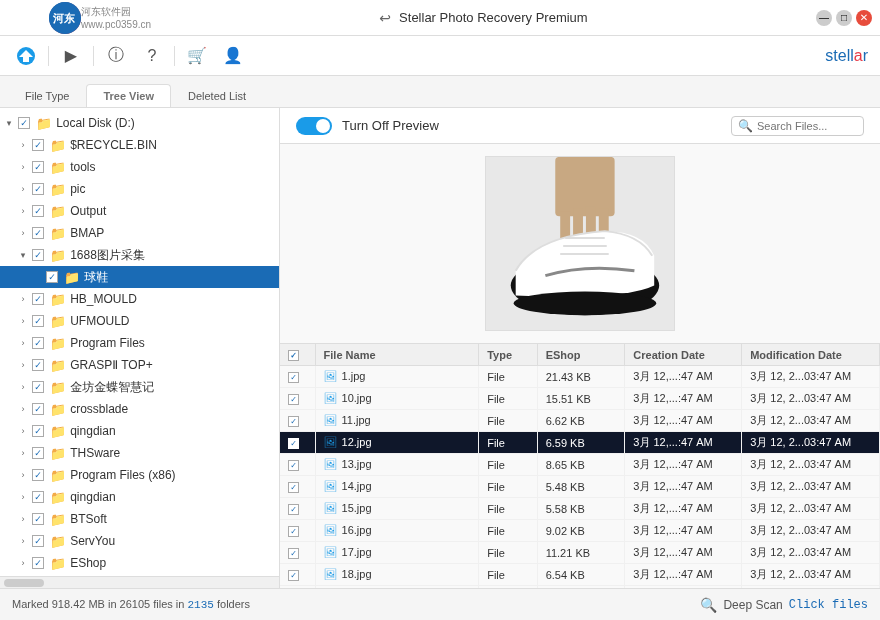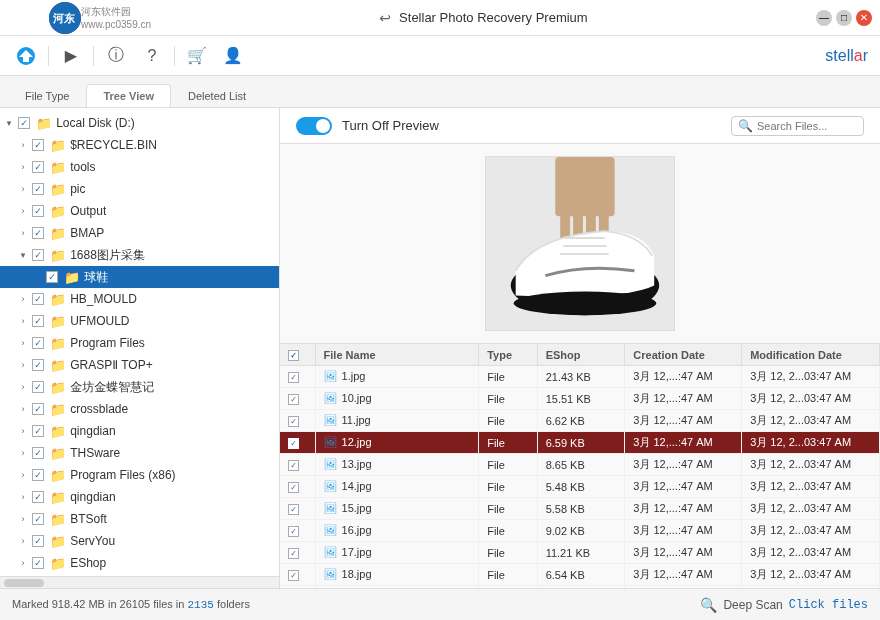--- a/index.html
+++ b/index.html
@@ -238,21 +238,21 @@
       white-space: nowrap;
     }
     .file-table td {
       padding: 3px 8px;
       border-bottom: 1px solid #f0f0f0;
       border-right: 1px solid #f0f0f0;
       font-size: 11px;
       color: #333;
       white-space: nowrap;
     }
-    .file-table tr.selected td { background: #7f1d1d; color: white; }
+    .file-table tr.selected td { background: #0f172a; color: white; }
     .file-table tr.selected td .file-cb { border-color: white; }
 
     .file-cb {
       width: 11px; height: 11px;
       border: 1px solid #aaa;
       background: white;
       display: inline-flex; align-items: center; justify-content: center;
       font-size: 8px; color: #1a6bb5;
     }
     .file-cb.checked::after { content: '✓'; }

